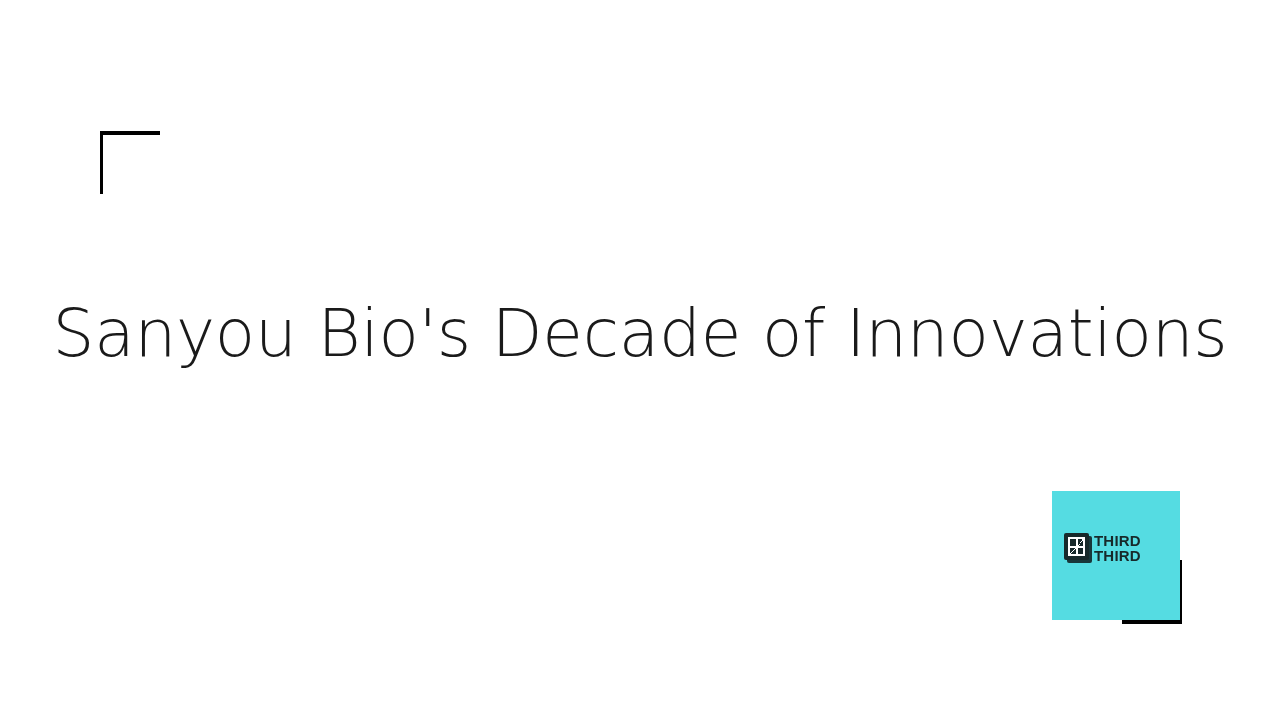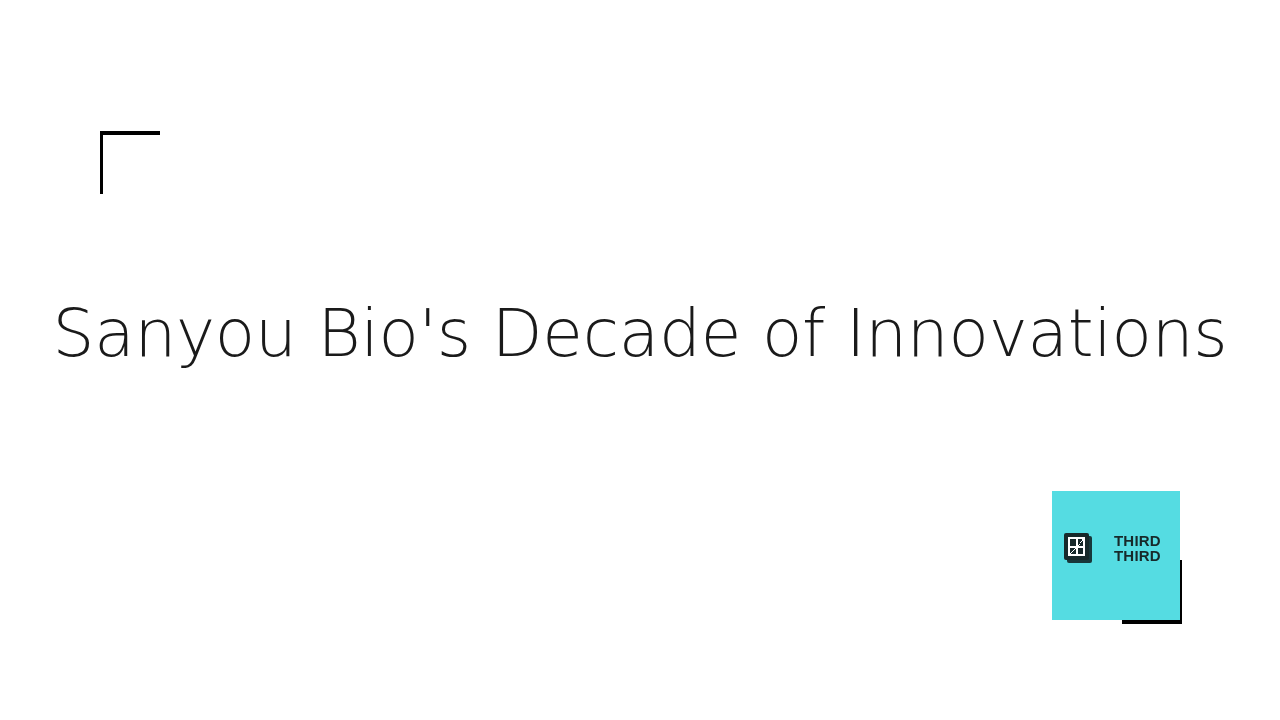--- a/index.html
+++ b/index.html
@@ -68,21 +68,21 @@
     height: 129px;
     background: #55dce2;
     z-index: 2;
   }
   .logo-inner {
     position: absolute;
     left: 12px;
     top: 42px;
     display: flex;
     align-items: center;
-    gap: 22px;
+    gap: 2px;
   }
   .logo-mark {
     position: relative;
     width: 28px;
     height: 30px;
     flex: 0 0 auto;
   }
   .logo-mark .shadow {
     position: absolute;
     left: 3px;

